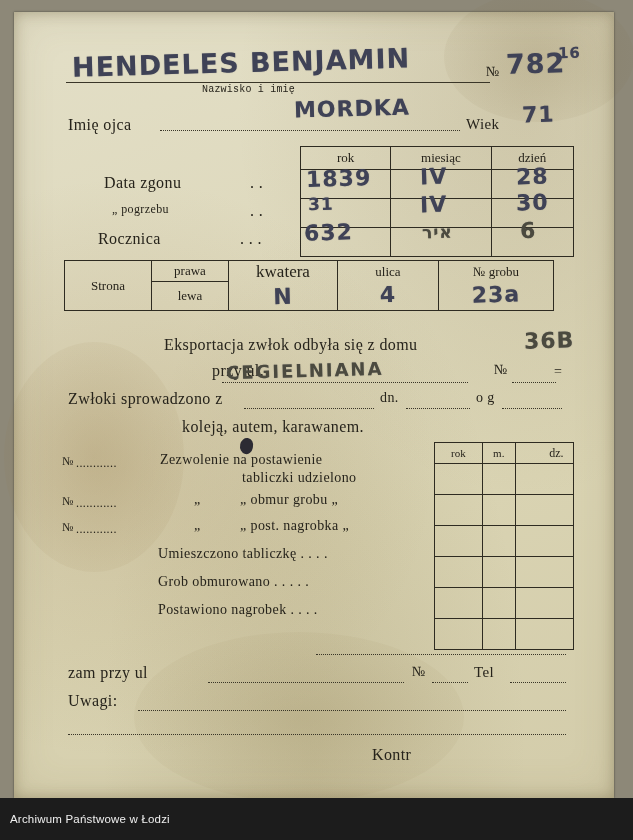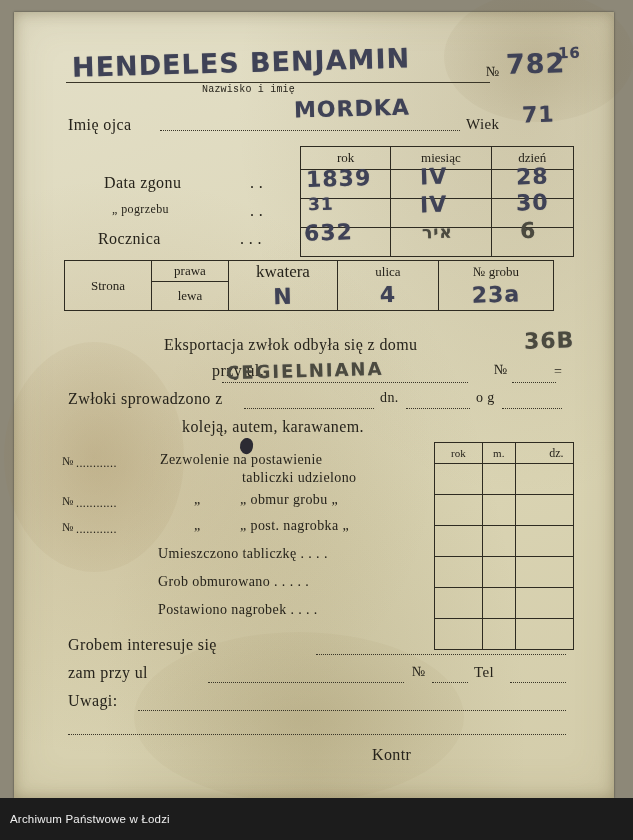--- a/index.html
+++ b/index.html
@@ -300,21 +300,20 @@
               </tr>
           <tr>
                 <td style="height:28px;"></td>
                 <td></td>
                 <td></td>
               </tr>
         </tbody>
           </table>
       </div>
 
-      <div class="row lbl" style="left:14px; top:602px; font-size:16px;">Grobem interesuje się</div>
       <div class="row dotline" style="left:262px; top:620px; width:250px;"></div>
 
       <div class="row lbl" style="left:14px; top:630px; font-size:16px;">zam przy ul</div>
       <div class="row dotline" style="left:154px; top:648px; width:196px;"></div>
       <div class="row lbl" style="left:358px; top:630px; font-size:14px;">№</div>
       <div class="row dotline" style="left:378px; top:648px; width:36px;"></div>
       <div class="row lbl" style="left:420px; top:630px; font-size:15px;">Tel</div>
       <div class="row dotline" style="left:456px; top:648px; width:56px;"></div>
 
       <div class="row lbl" style="left:14px; top:658px; font-size:16px;">Uwagi:</div>

